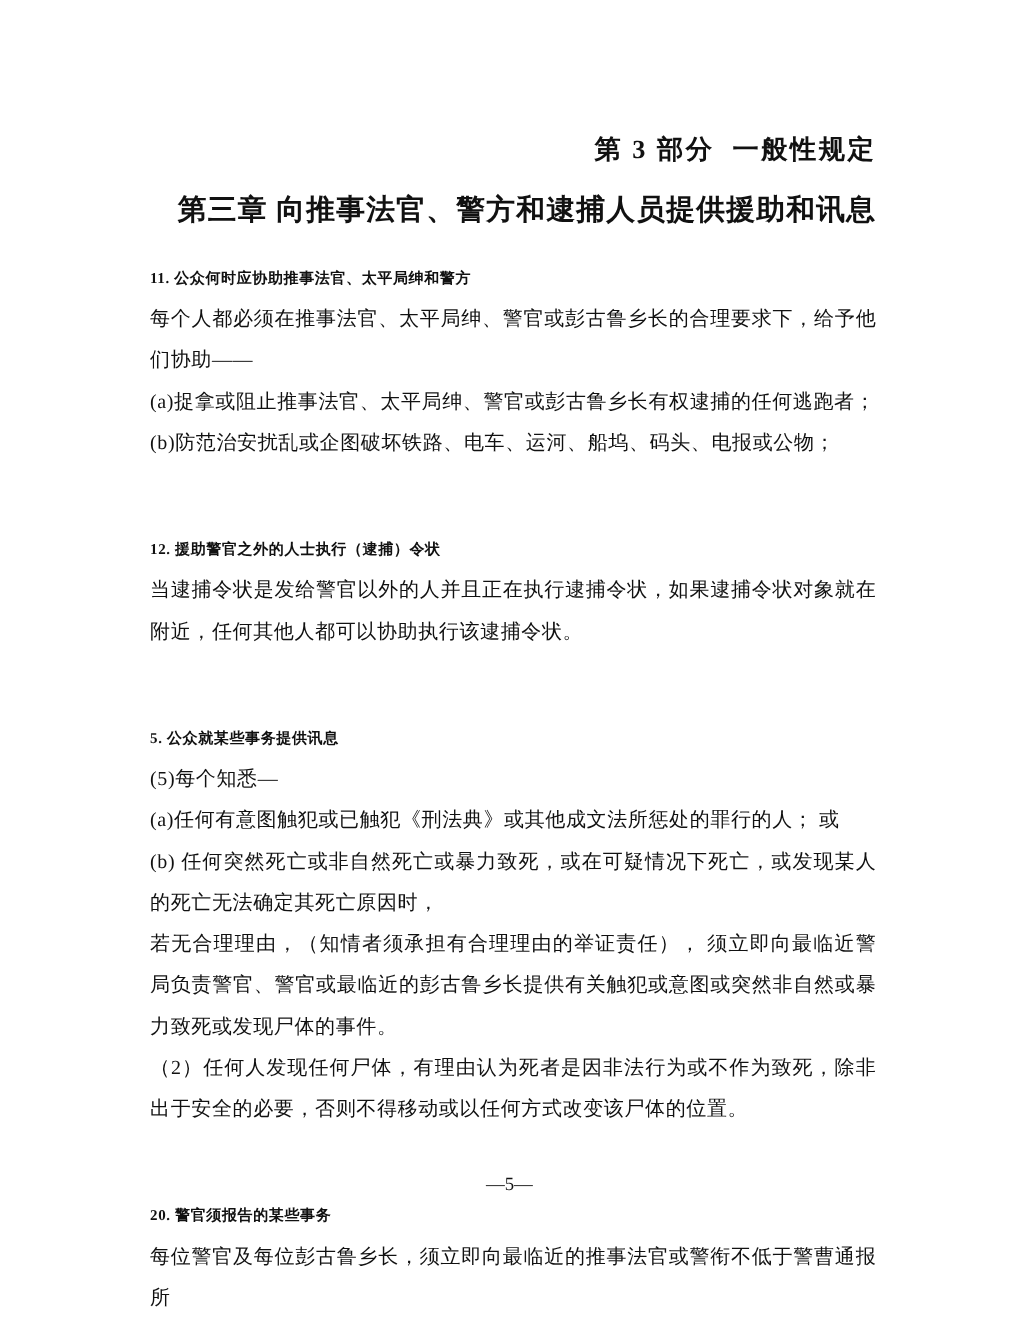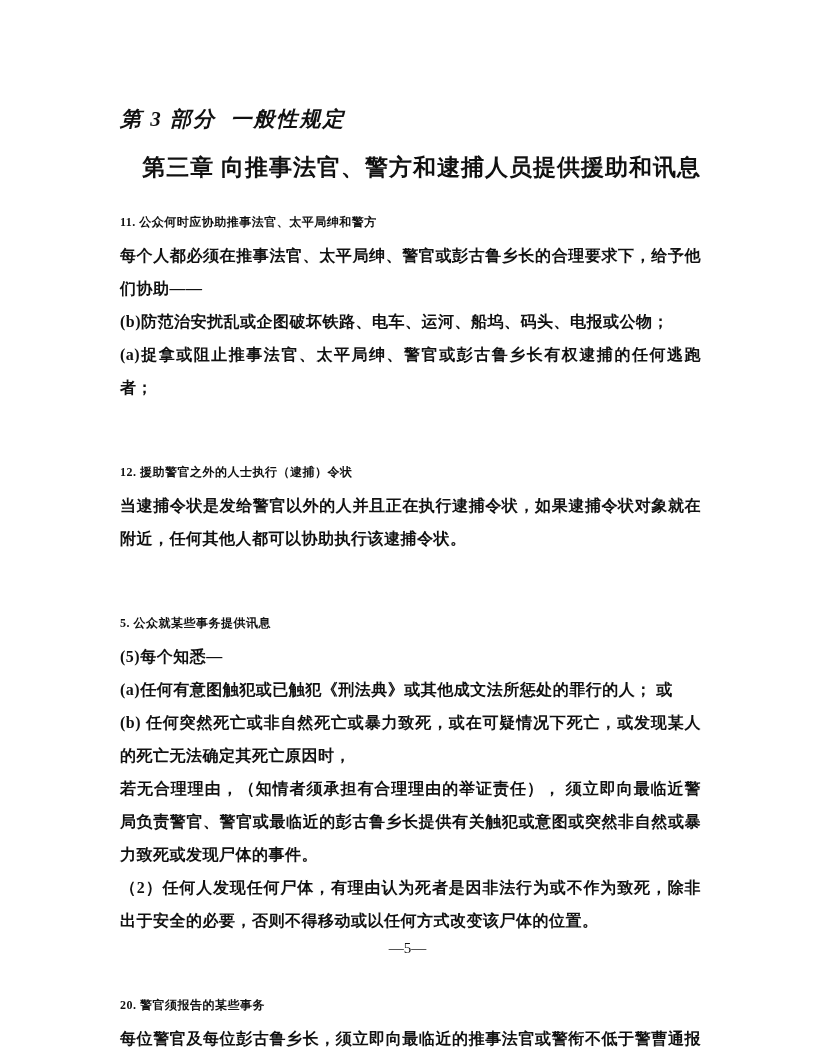--- a/index.html
+++ b/index.html
@@ -17,24 +17,23 @@
     padding: 106px 114px 0 120px;
     font-family: "Liberation Serif", "DejaVu Serif", serif;
     color: #111111;
     overflow: hidden;
   }
   .part-title {
     margin: 0 0 22px 0;
     font-size: 21px;
     line-height: 26px;
     font-weight: bold;
-    text-align: left;
+    text-align: right;
     letter-spacing: 2px;
     white-space: pre;
-    font-style: italic;
   }
   .chapter-title {
     margin: 0 0 24px 0;
     font-size: 23px;
     line-height: 28px;
     font-weight: bold;
     text-align: right;
     letter-spacing: 1px;
   }
   .doc-section {
@@ -50,21 +49,20 @@
     font-weight: bold;
     letter-spacing: 0.5px;
   }
   .body-para {
     margin: 0;
     font-size: 16px;
     line-height: 33px;
     text-align: justify;
     text-justify: inter-ideograph;
     letter-spacing: 0.5px;
-    font-weight: bold;
   }
   .page-footer {
     position: absolute;
     left: 0;
     right: 0;
     top: 938px;
     text-align: center;
     font-size: 15px;
     line-height: 20px;
     color: #111111;
@@ -74,22 +72,22 @@
 <body>
 
 <div class="page">
   <h1 class="part-title">第 3 部分  一般性规定</h1>
   <h2 class="chapter-title">第三章  向推事法官、警方和逮捕人员提供援助和讯息</h2>
 
   <div id="sections">
       <section class="doc-section">
         <h3 class="sec-heading">11. 公众何时应协助推事法官、太平局绅和警方</h3>
         <p class="body-para">每个人都必须在推事法官、太平局绅、警官或彭古鲁乡长的合理要求下，给予他们协助——</p>
+        <p class="body-para">(a)捉拿或阻止推事法官、太平局绅、警官或彭古鲁乡长有权逮捕的任何逃跑者；</p>
         <p class="body-para">(b)防范治安扰乱或企图破坏铁路、电车、运河、船坞、码头、电报或公物；</p>
-        <p class="body-para">(a)捉拿或阻止推事法官、太平局绅、警官或彭古鲁乡长有权逮捕的任何逃跑者；</p>
       </section>
       <section class="doc-section">
         <h3 class="sec-heading">12. 援助警官之外的人士执行（逮捕）令状</h3>
         <p class="body-para">当逮捕令状是发给警官以外的人并且正在执行逮捕令状，如果逮捕令状对象就在附近，任何其他人都可以协助执行该逮捕令状。</p>
       </section>
       <section class="doc-section">
         <h3 class="sec-heading">5. 公众就某些事务提供讯息</h3>
         <p class="body-para">(5)每个知悉—</p>
         <p class="body-para">(a)任何有意图触犯或已触犯《刑法典》或其他成文法所惩处的罪行的人；  或</p>
         <p class="body-para">(b) 任何突然死亡或非自然死亡或暴力致死，或在可疑情况下死亡，或发现某人的死亡无法确定其死亡原因时，</p>

